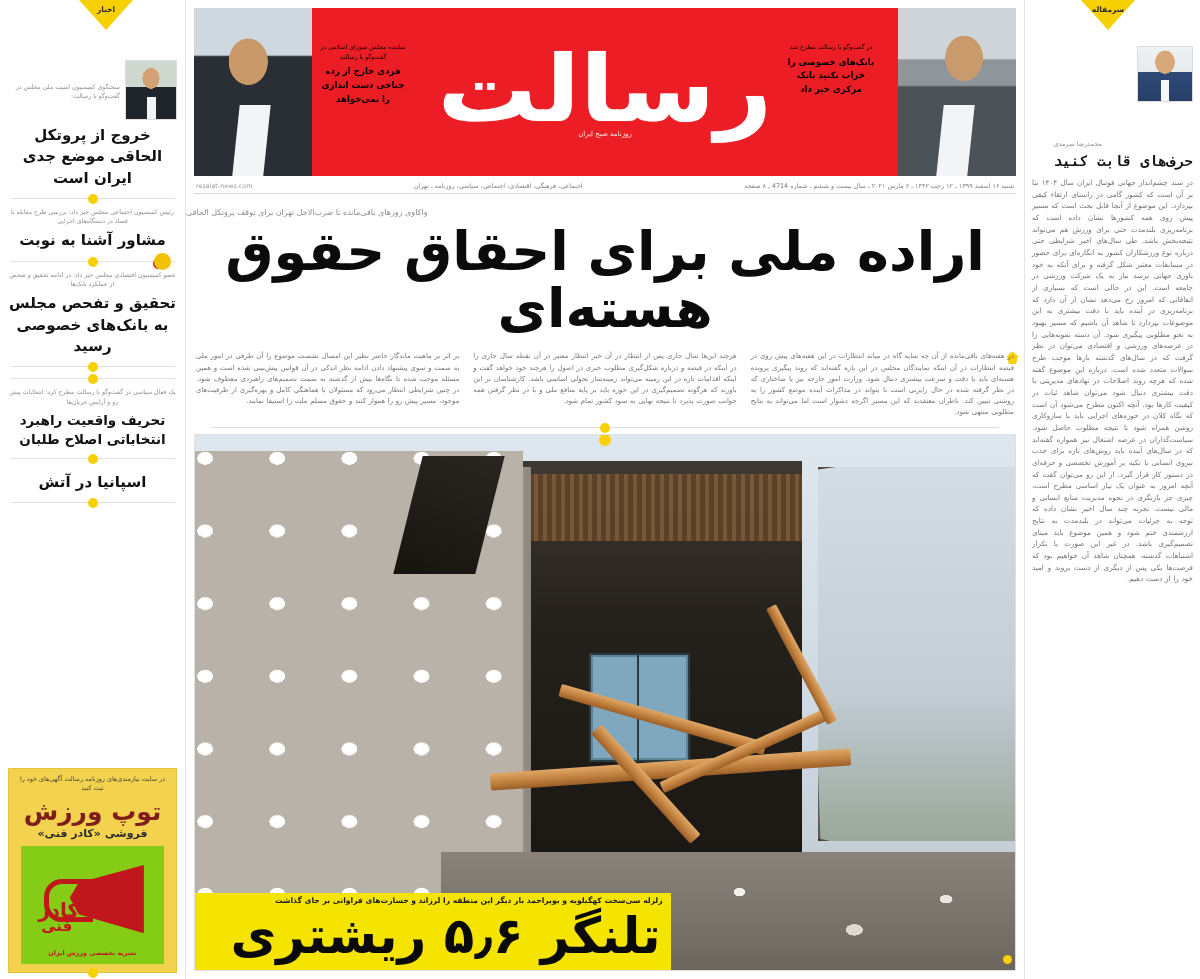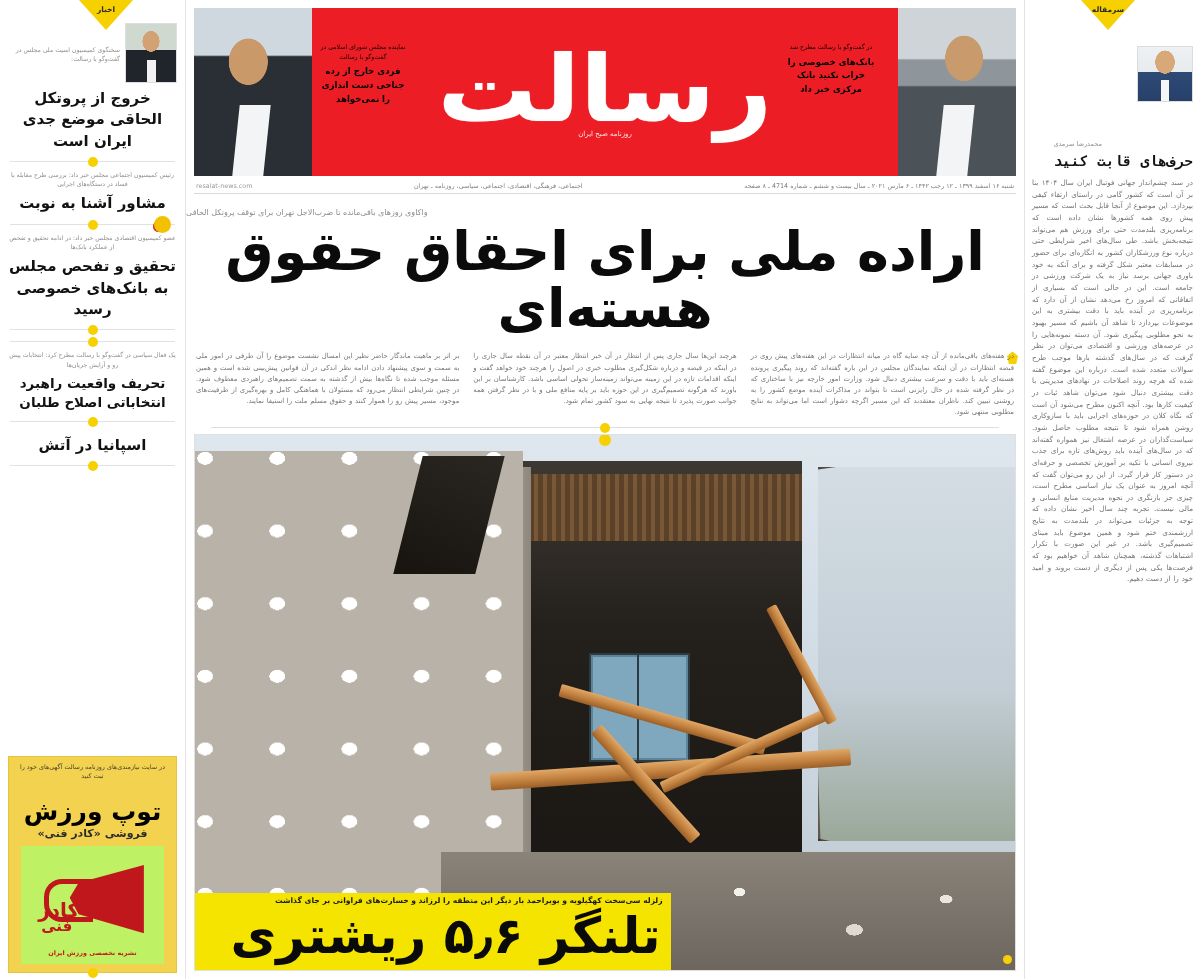--- a/index.html
+++ b/index.html
@@ -424,21 +424,21 @@
     background: #ffffff;
     border-right: 1px solid #e3e3e3;
     position: relative;
     padding: 0 8px 6px 8px;
     display: flex;
     flex-direction: column;
   }
   .right-col .tab-triangle { right: 52px; }
 
   .news-item { padding-top: 6px; direction: rtl; }
-  .news-item.first { padding-top: 23px; }
+  .news-item.first { padding-top: 60px; }
 
   .ni-top {
     display: flex; flex-direction: row;
     align-items: flex-start; gap: 5px;
   }
   .ni-thumb {
     width: 52px; height: 60px;
     flex: 0 0 52px;
     background:
       radial-gradient(ellipse 14px 17px at 50% 30%, #d2a274 0 60%, rgba(0,0,0,0) 62%),
@@ -491,32 +491,32 @@
     border: 1px solid #e6c43c;
     padding: 6px 6px 8px 6px;
     direction: rtl;
     position: relative;
   }
   .ad-kicker {
     font-size: 6.4px; color: #4a4130; line-height: 1.5;
     text-align: center; filter: blur(.35px);
   }
   .ad-title {
-    font-size: 25px; font-weight: bold; color: #000000;
-    text-align: center; margin-top: 15px; letter-spacing: -.8px;
+    font-size: 25px; font-weight: bold; color: #7f1d1d;
+    text-align: center; margin-top: 3px; letter-spacing: -.8px;
     filter: blur(.18px);
   }
   .ad-sub {
     font-size: 11px; font-weight: bold; color: #2b2b2b;
     text-align: center; margin-top: 1px; filter: blur(.3px);
   }
   .ad-logo {
     margin: 6px auto 0 auto;
     width: 92%; height: 118px;
-    background: #bef264;
+    background: #84cc16;
     position: relative;
     overflow: hidden;
     display: flex; align-items: center; justify-content: center; padding-left: 6px;
   }
   .ad-logo .megaphone {
     position: absolute;
     right: 14%; top: 16%;
     width: 52%; height: 58%;
     background: #c0171c;
     clip-path: polygon(100% 0, 100% 100%, 12% 72%, 0 48%, 12% 26%);

